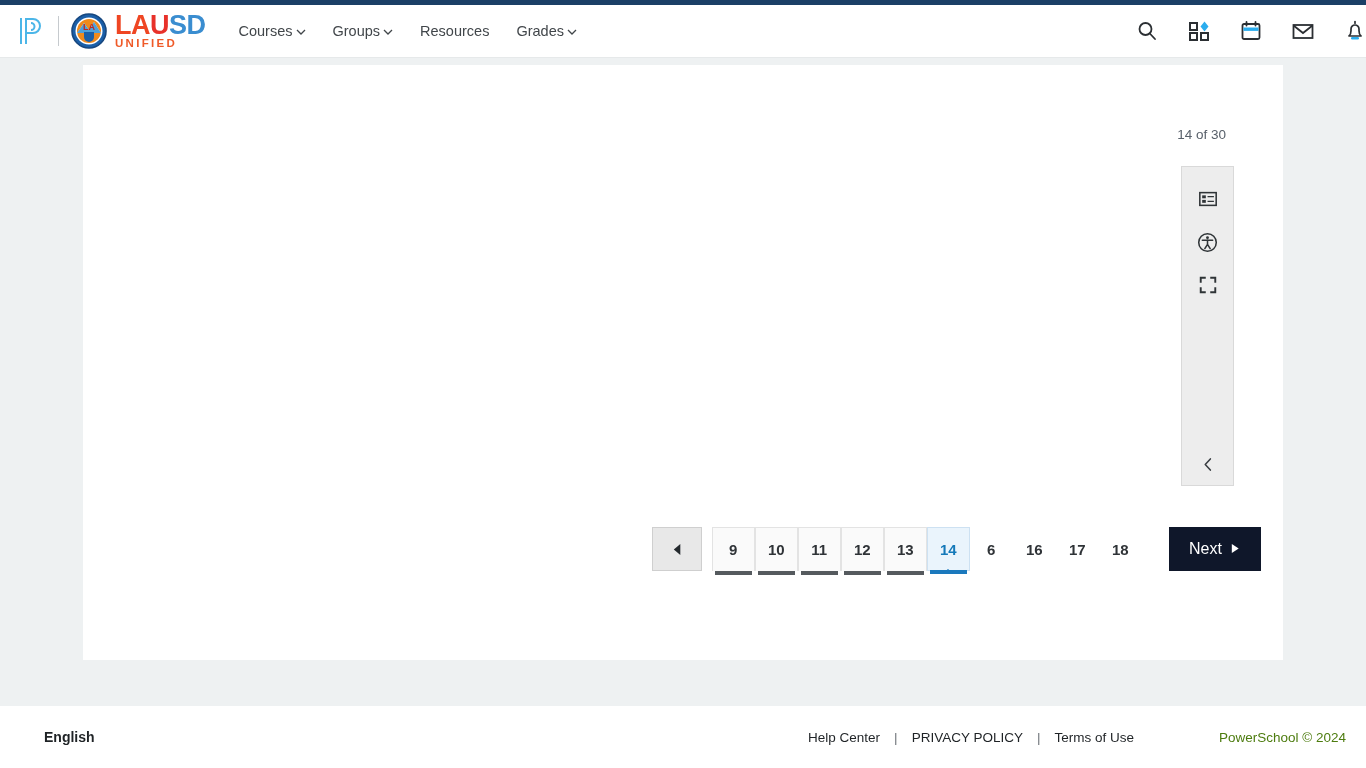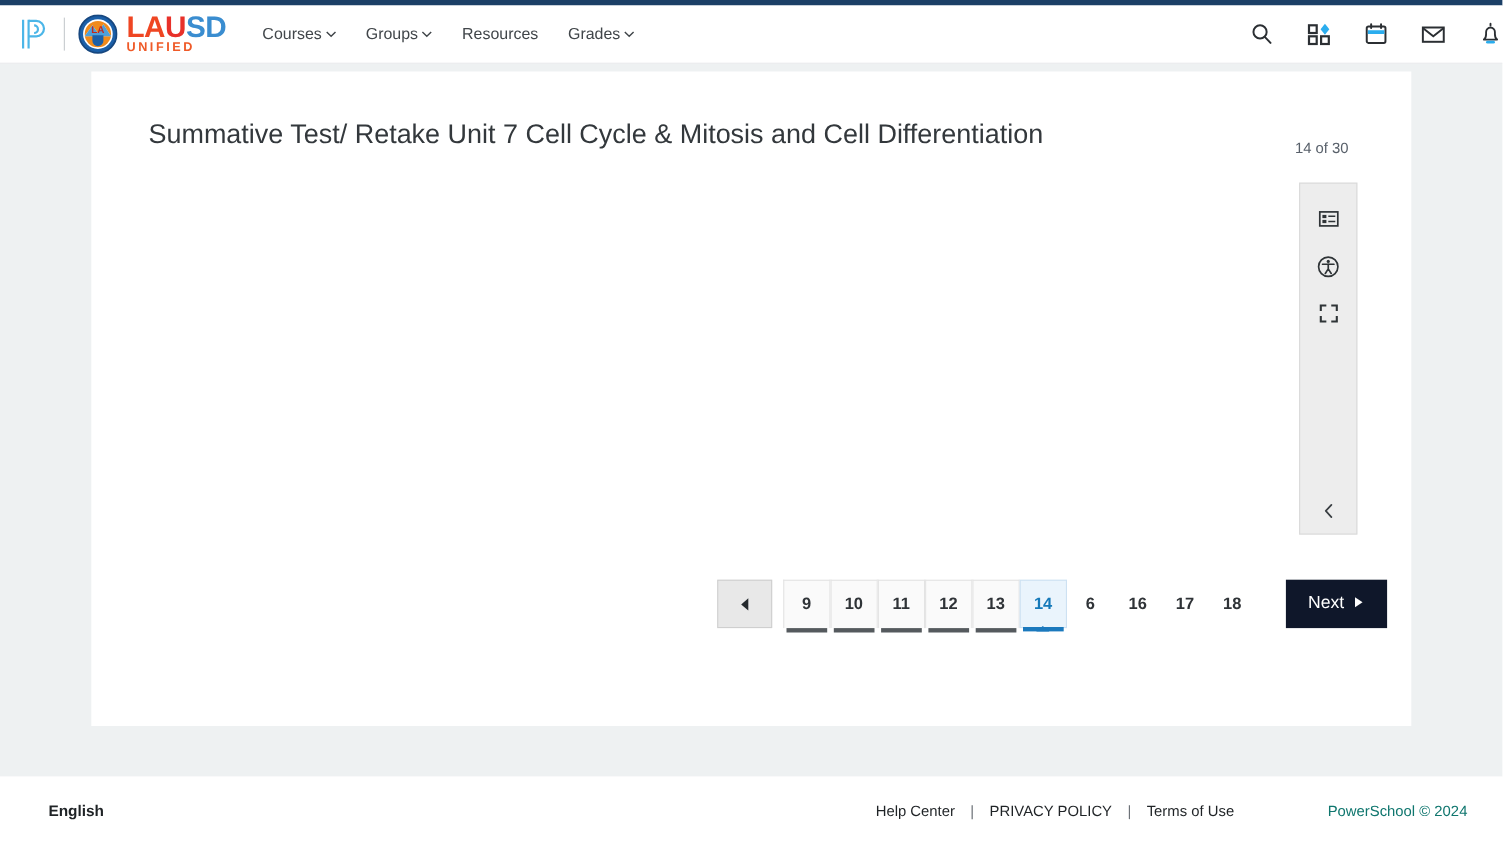--- a/index.html
+++ b/index.html
@@ -185,21 +185,21 @@
     cursor: pointer;
   }
   .footer-spacer { flex: 1 1 auto; }
   .footer-links {
     display: flex; align-items: center; gap: 14px;
     font-size: 13.5px; color: #1f2326;
   }
   .footer-links .flink { cursor: pointer; }
   .footer-sep { color: #6d7278; }
   .footer-copy {
-    font-size: 13.5px; color: #0f766e; margin-left: 85px; margin-right: 32px;
+    font-size: 13.5px; color: #4d7c0f; margin-left: 85px; margin-right: 20px;
   }
 </style>
 </head>
 <body>
 
 <div id="page">
 
   <div class="top-strip"></div>
 
   <div class="header">
@@ -304,21 +304,20 @@
         </svg>
       </span>
     </div>
 
   </div>
 
   <div class="body-bg"></div>
 
   <div class="card">
 
-    <div class="quiz-title">Summative Test/ Retake Unit 7 Cell Cycle &amp; Mitosis and Cell Differentiation</div>
     <div class="progress-count">14 of 30</div>
 
 
 
     <div class="tool-rail">
       <div class="tool-btn first">
         <svg viewBox="0 0 22 22" width="20" height="20">
           <rect x="2" y="4" width="18" height="14" fill="none" stroke="#2f3437" stroke-width="1.7"></rect>
           <rect x="4.6" y="7" width="4" height="3.2" fill="#2f3437"></rect>
           <rect x="4.6" y="12" width="4" height="3.2" fill="#2f3437"></rect>

